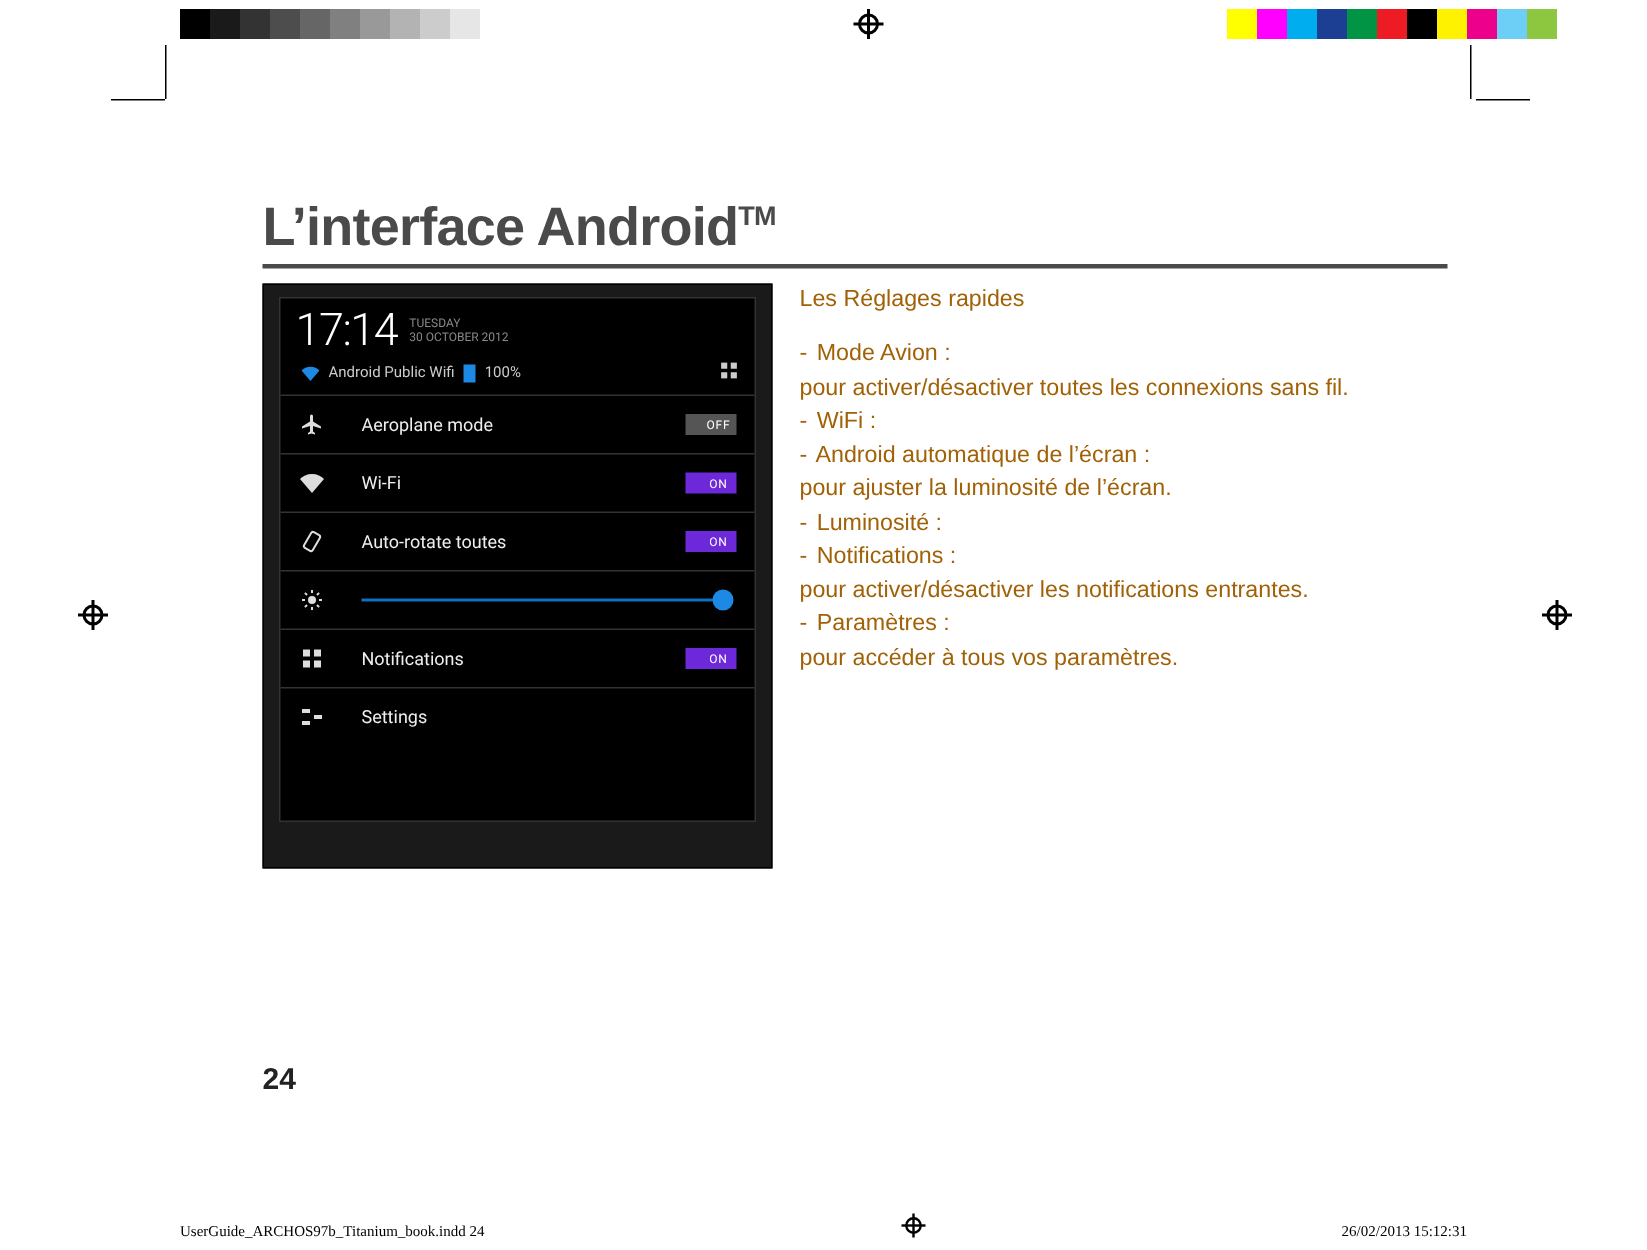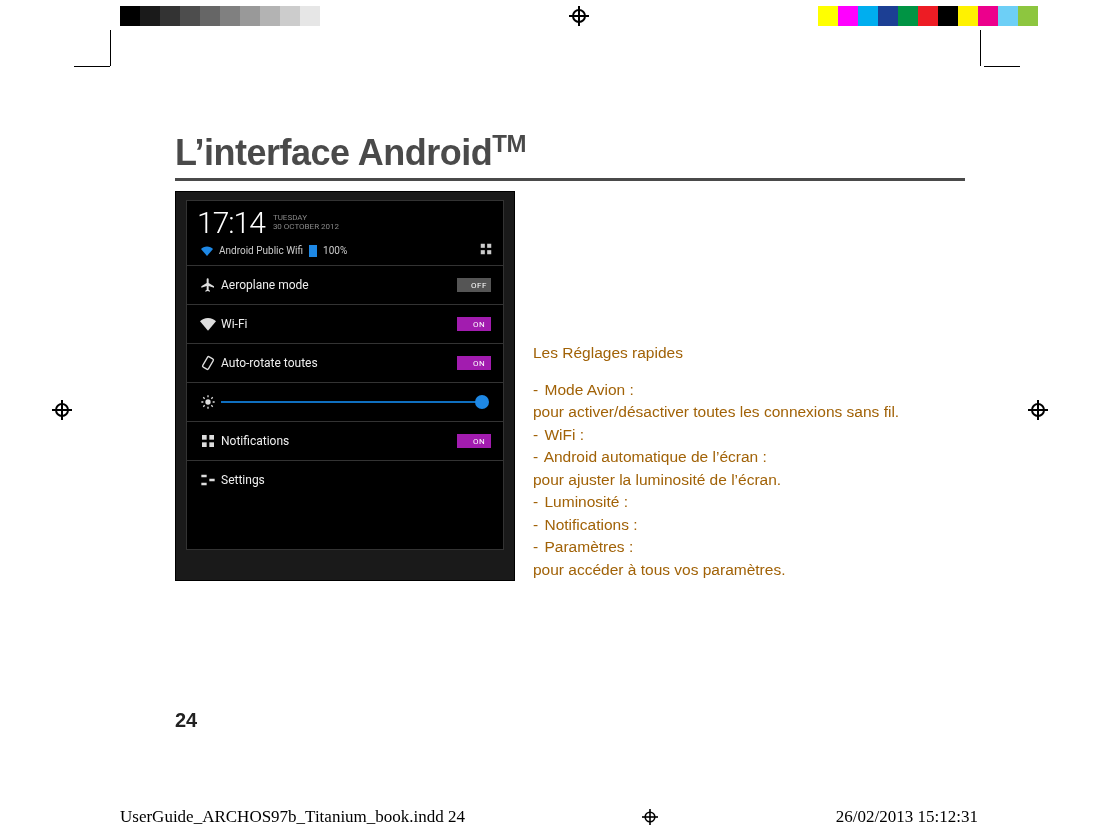--- a/index.html
+++ b/index.html
@@ -49,27 +49,27 @@
     left: 110px; top: 60px;
     width: 870px; height: 690px;
     padding: 70px 0 0 65px;
   }
   .title {
     font-size: 36px;
     font-weight: 700;
     color: #4a4a4a;
     letter-spacing: -0.5px;
   }
-  .title sup { font-size: 24px; vertical-align: super; }
+  .title sup { font-size: 18px; vertical-align: super; }
   .title-rule {
     height: 3px; background: #4a4a4a; margin-top: 4px; width: 790px;
   }
 
   .content-row {
-    display: flex; margin-top: 10px; gap: 18px; align-items: flex-end;
+    display: flex; margin-top: 10px; gap: 18px;
   }
 
   
   .shot {
     width: 340px; height: 390px;
     background: #1a1a1a;
     border: 1px solid #000;
     position: relative;
     color: #fff;
     font-family: "Roboto", Arial, sans-serif;
@@ -99,31 +99,31 @@
   .batt::after { content:""; position:absolute; left:0; bottom:0; width:100%; height:100%; background:#1e88e5; }
   .sp { flex:1; }
   .notif-mini { color:#ccc; font-size:12px; }
 
   .qs-list { border-top: 1px solid #333; }
   .qs-item {
     display: flex; align-items: center;
     border-bottom: 1px solid #333;
     padding: 10px 12px;
     font-size: 12px;
-    gap: 4px;
+    gap: 24px;
   }
   .qs-item:last-child { border-bottom: none; }
   .qs-icon { width: 18px; height: 18px; display: flex; align-items:center; justify-content:center; color:#ddd; }
   .qs-label { flex: 1; color: #eee; }
   .toggle {
     min-width: 34px; height: 14px; font-size: 8px;
     display: flex; align-items: center; justify-content: center;
     color: #fff; letter-spacing: 0.5px; padding-left: 10px;
   }
-  .toggle.on  { background: #a21caf; }
+  .toggle.on  { background: #6d28d9; }
   .toggle.off { background: #555; }
   .slider-track {
     flex: 1; height: 2px; background: #0f6fbf; position: relative;
     margin-right: 8px;
   }
   .slider-thumb {
     position: absolute; right: -6px; top: -6px;
     width: 14px; height: 14px; border-radius: 50%;
     background: #1e88e5;
   }
@@ -141,21 +141,21 @@
 
   .page-num {
     position: absolute; left: 65px; bottom: 18px;
     font-size: 20px; font-weight: 600; color: #222;
   }
 
   
   .footer {
     position: absolute; left: 0; bottom: 6px; width: 100%;
     display: flex; align-items: flex-end;
-    font-size: 17px; font-family: "Times New Roman", serif;
+    font-size: 10px; font-family: "Times New Roman", serif;
     padding: 0 120px;
   }
   .footer .fsp { flex: 1; }
   .footer .reg-mark { transform: scale(0.8); }
 </style>
 </head>
 <body>
 
 <div class="print-strip">
   <div style="width:120px"></div>
@@ -324,20 +324,21 @@
       <p>pour activer/désactiver toutes les connexions sans fil.</p>
 
       <p><span class="dash">-</span> <span>WiFi :</span></p>
 
       <p><span class="dash">-</span> <span>Android automatique de l’écran :</span></p>
 
       <p>pour ajuster la luminosité de l’écran.</p>
       <p><span class="dash">-</span> <span>Luminosité :</span></p>
 
       <p><span class="dash">-</span> <span>Notifications :</span></p>
+      <p>pour activer/désactiver les notifications entrantes.</p>
 
       <p><span class="dash">-</span> <span>Paramètres :</span></p>
       <p>pour accéder à tous vos paramètres.</p>
     </div>
 
   </div>
 
   <div class="page-num">24</div>
 </div>
 

